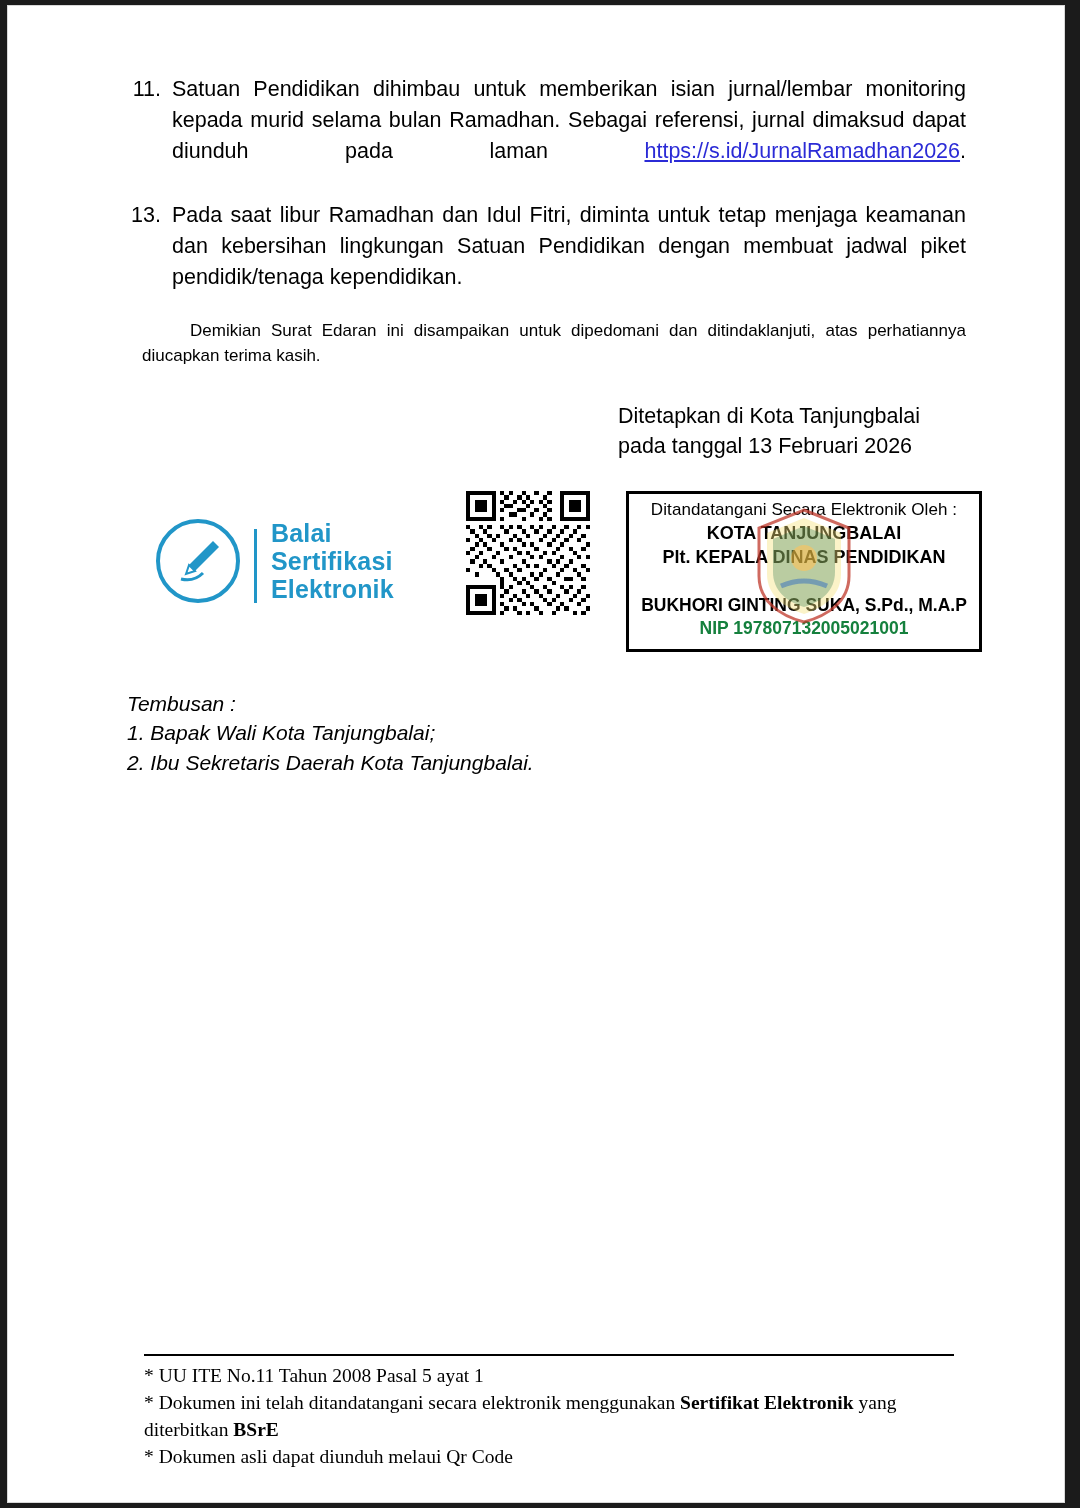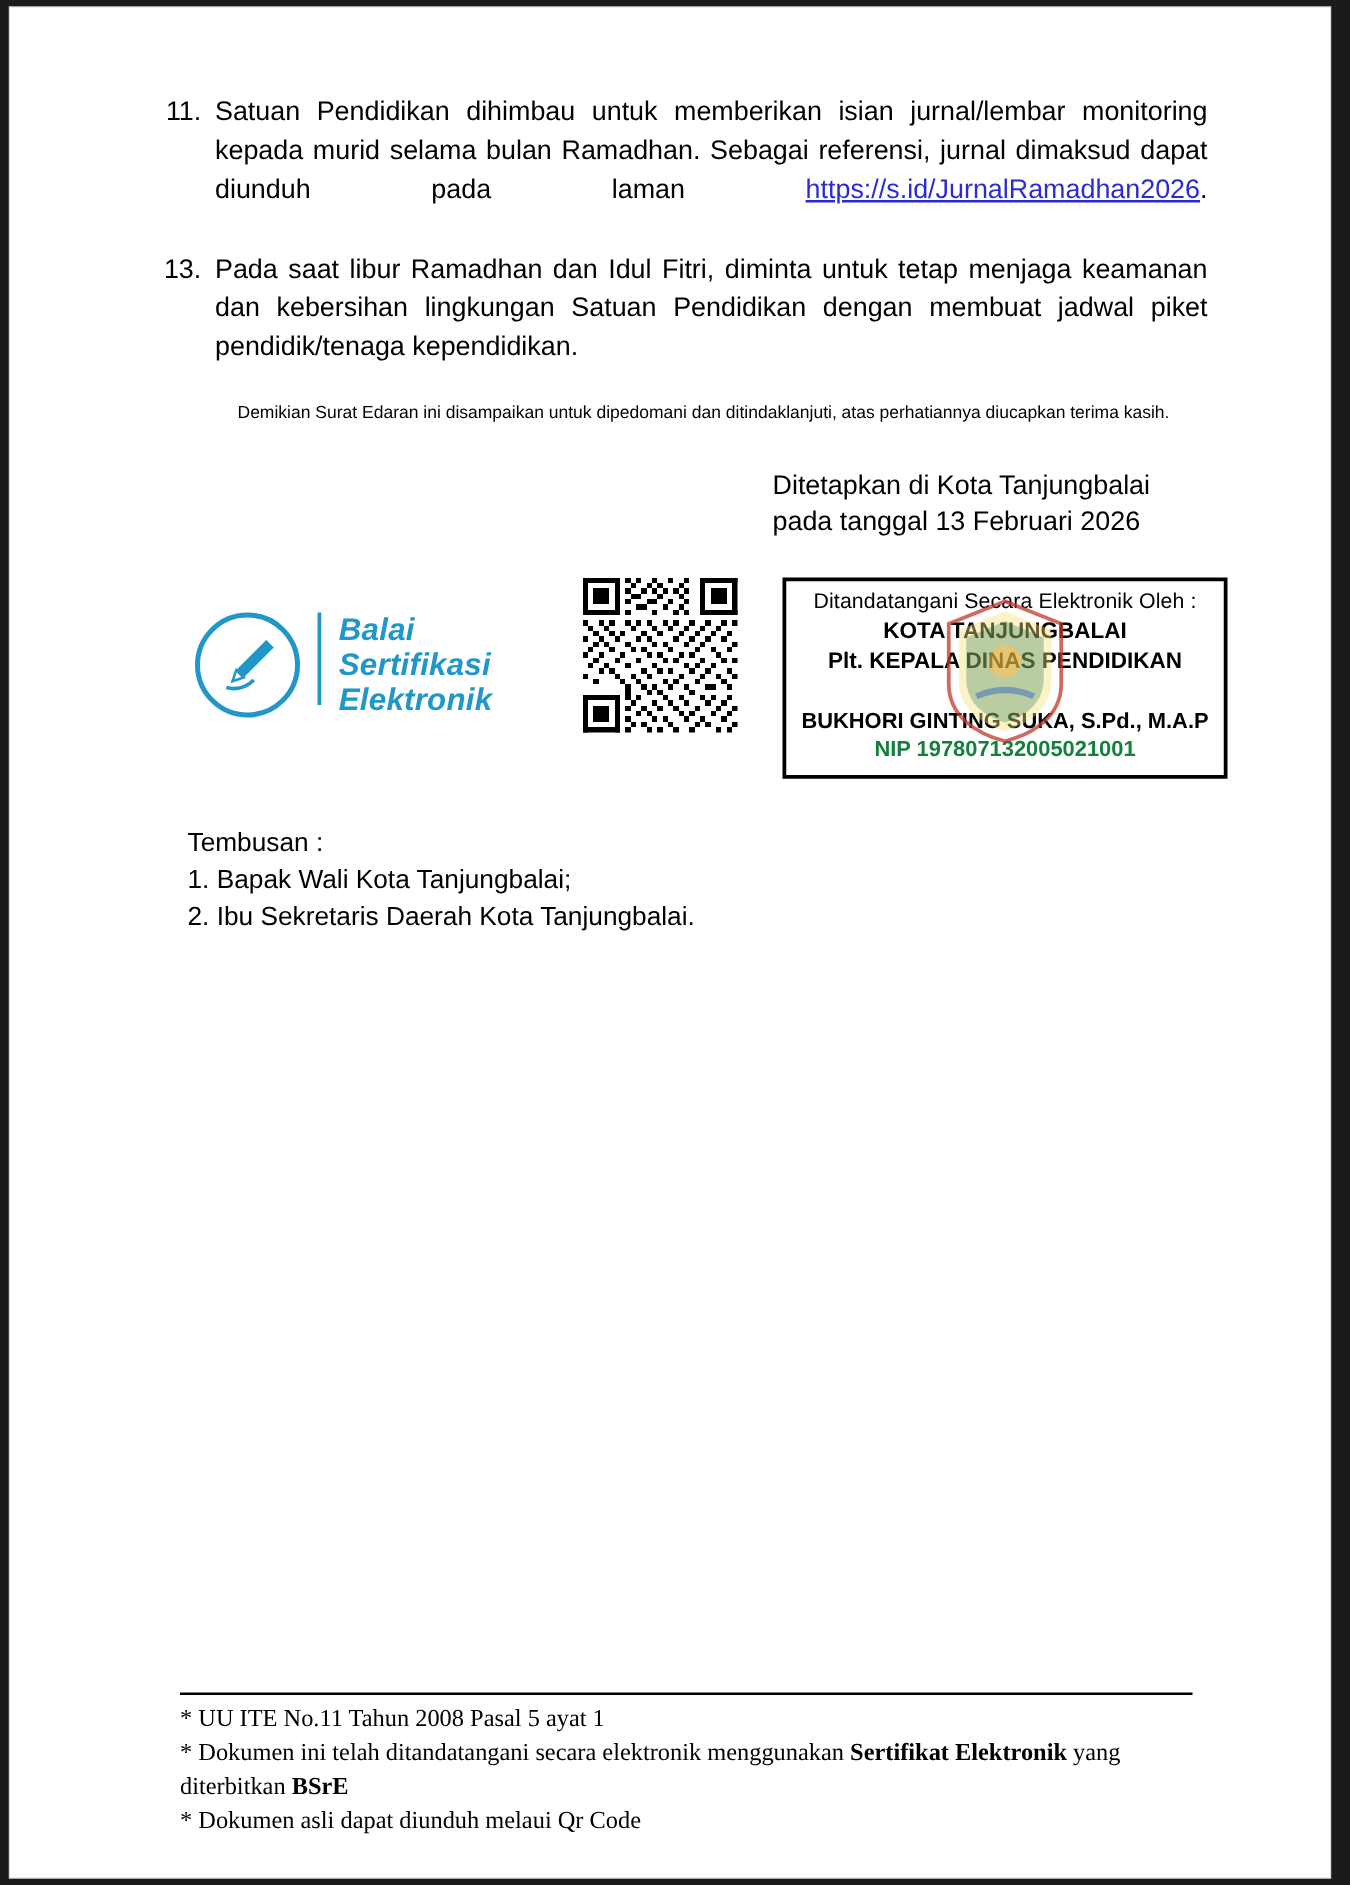--- a/index.html
+++ b/index.html
@@ -60,21 +60,21 @@
     content: "";
     display: inline-block;
     width: 100%;
   }
   a.doclink {
     color: #2b2bd6;
     text-decoration: underline;
   }
 
   .closing {
-    font-size: 14px;
+    font-size: 17px;
     line-height: 1.45;
     color: #000;
     margin-top: 26px;
     text-align: justify;
     text-justify: inter-word;
     padding-left: 16px;
   }
   .closing .indent {
     display: inline-block;
     width: 48px;
@@ -93,22 +93,21 @@
     height: 170px;
     margin-top: 30px;
   }
 
   
   .bsre {
     position: absolute;
     left: 30px;
     top: 28px;
     display: flex;
-    align-items: flex-start;
-    font-style: italic;
+    align-items: flex-end;
   }
   .bsre-mark {
     width: 84px;
     height: 84px;
     border-radius: 50%;
     border: 4px solid #2196c8;
     position: relative;
     box-sizing: border-box;
     background: #fff;
   }
@@ -185,22 +184,23 @@
     top: 12px;
     transform: translateX(-50%);
     width: 106px;
     height: 118px;
     opacity: .75;
     pointer-events: none;
   }
 
   .tembusan {
     margin-top: 28px;
-    margin-left: 24px;
+    margin-left: 1px;
     font-size: 21px;
+    font-style: italic;
     line-height: 1.42;
     color: #000;
   }
 
   
   .footnotes {
     position: absolute;
     left: 136px;
     top: 1348px;
     width: 810px;

